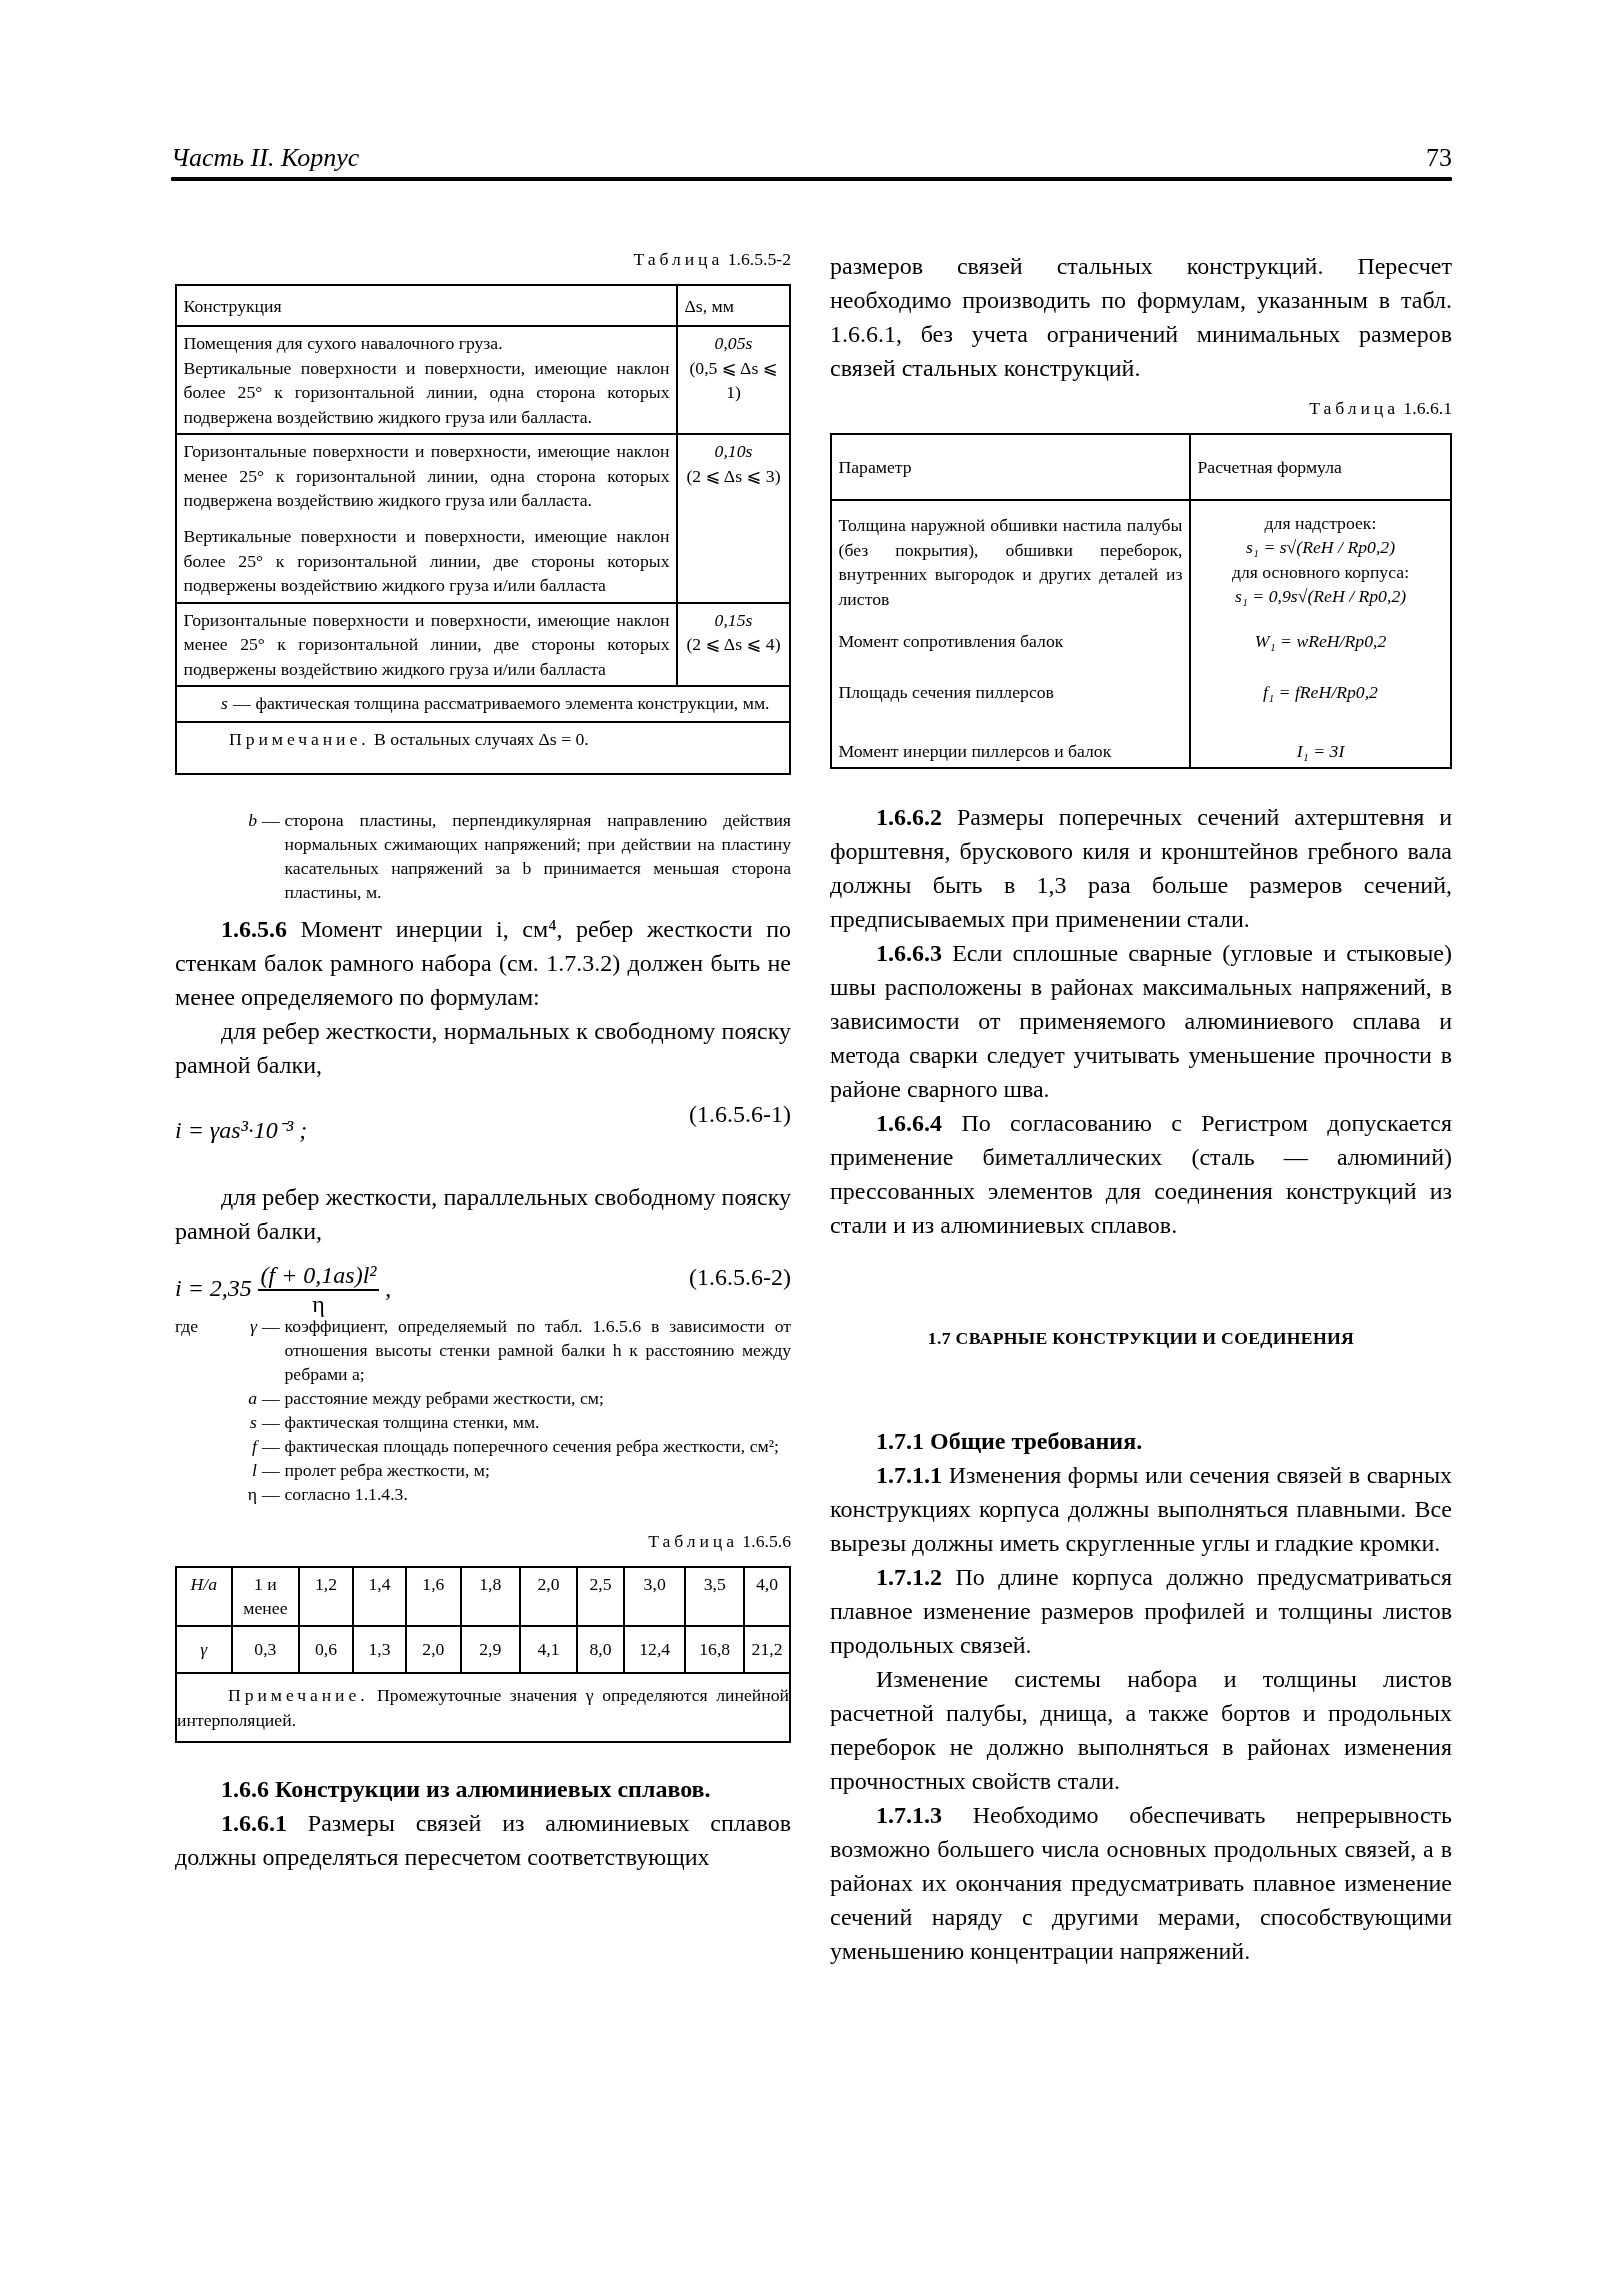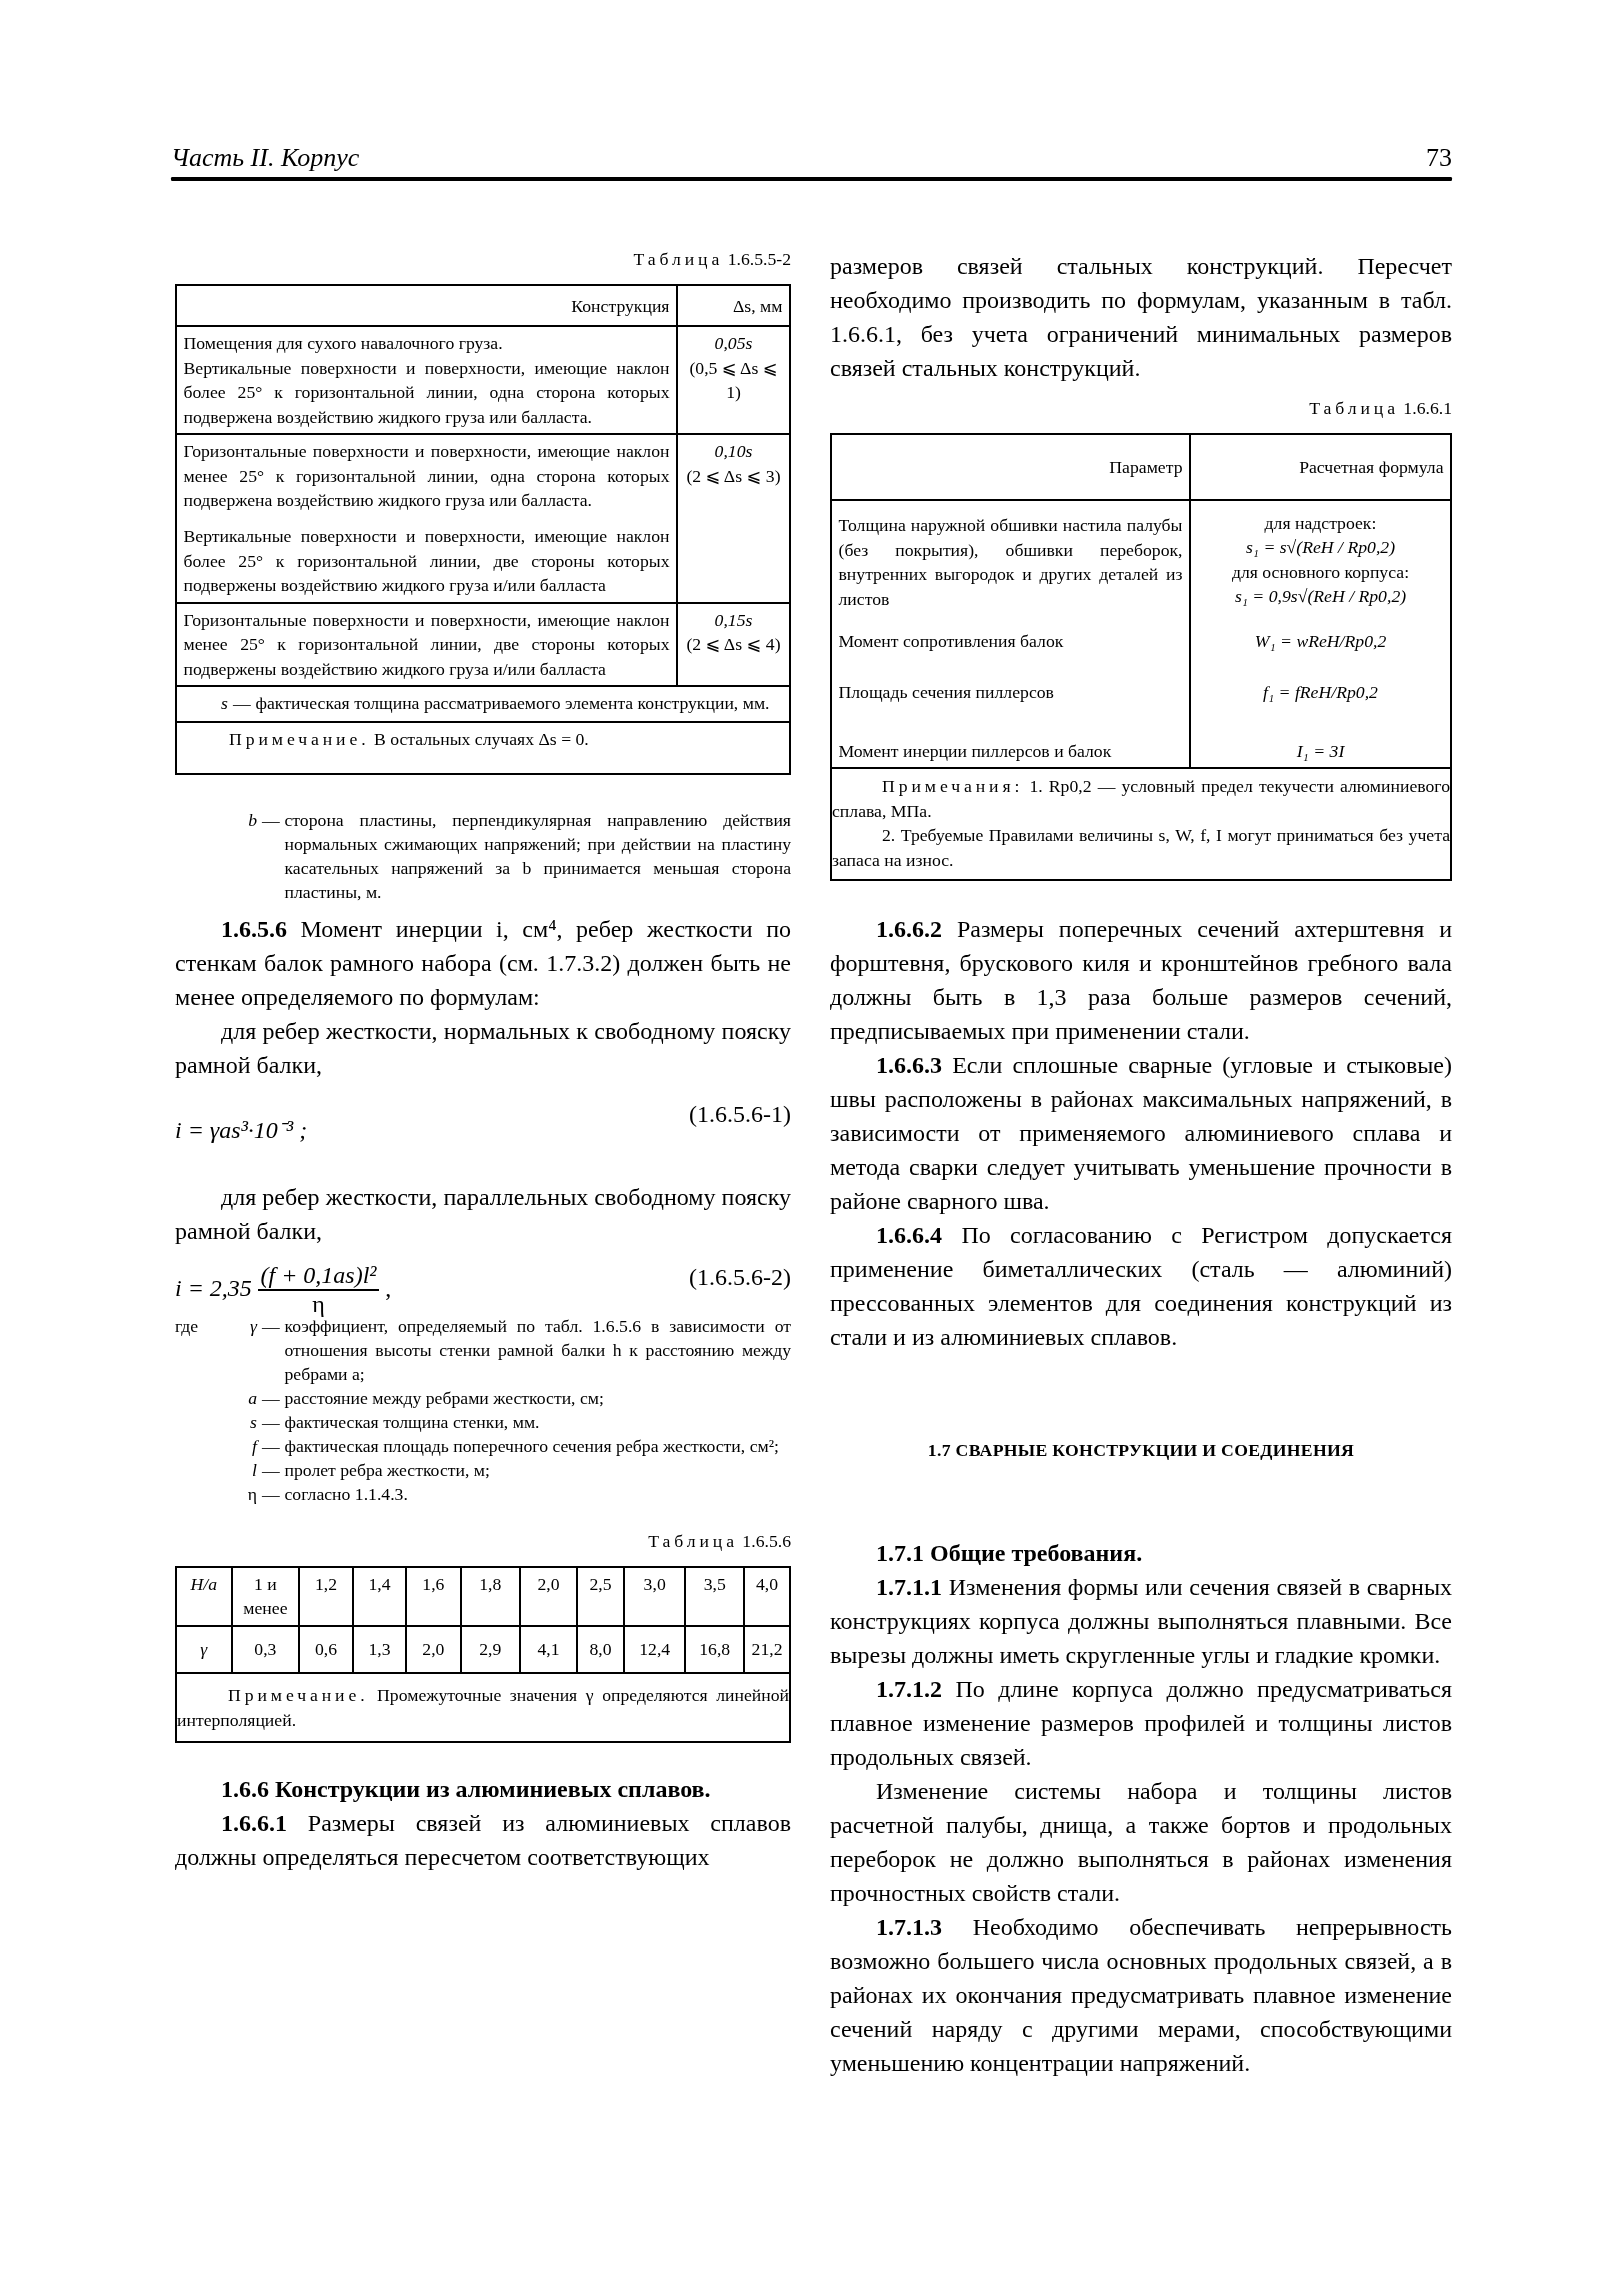--- a/index.html
+++ b/index.html
@@ -22,21 +22,21 @@
   .body p { margin: 0; }
   .indent { text-indent: 46px; }
   .b { font-weight: bold; }
   .i { font-style: italic; }
 
   .table-caption { font-size: 17.7px; text-align: right; letter-spacing: 0; }
   .table-caption .spaced { letter-spacing: 3.9px; }
 
   table.rules { border-collapse: collapse; width: 100%; font-size: 17.7px; line-height: 24.5px; }
   table.rules td, table.rules th { border: 2.6px solid #000; vertical-align: top; padding: 3.9px 6.5px; font-weight: normal; }
-  table.rules th { text-align: right; vertical-align: middle; border-radius: 6px; }
+  table.rules th { text-align: left; vertical-align: middle; border-radius: 6px; }
   .cell-just { text-align: justify; }
   .center { text-align: center; }
   .sep { height: 11.8px; }
   .defs { font-size: 17.7px; line-height: 24px; }
   .def-row { display: flex; }
   .def-sym { width: 98px; text-align: right; flex: none; padding-right: 0; }
   .def-dash { width: 27.5px; text-align: center; flex: none; }
   .def-text { flex: 1; text-align: justify; }
 
   .formula { font-size: 24px; position: relative; height: 42px; }
@@ -297,29 +297,20 @@
         <td class="center i" style="border-top:none;border-bottom:none;vertical-align:middle">W₁ = wReH/Rp0,2</td>
       </tr>
       <tr style="height:51px">
         <td style="border-top:none;border-bottom:none;vertical-align:middle">Площадь сечения пиллерсов</td>
         <td class="center i" style="border-top:none;border-bottom:none;vertical-align:middle">f₁ = fReH/Rp0,2</td>
       </tr>
       <tr style="height:51px">
         <td style="border-top:none;vertical-align:bottom">Момент инерции пиллерсов и балок</td>
         <td class="center i" style="border-top:none;vertical-align:bottom">I₁ = 3I</td>
       </tr>
-      <tr>
-        <td colspan="2" style="text-align:justify;padding:5.2px 0 6.5px 0">
-          <div style="text-indent:50px">
-            <span style="letter-spacing:3.9px">Примечания:</span>
-            <span>1. Rp0,2 — условный предел текучести алюминиевого сплава, МПа.</span>
-          </div>
-          <div style="text-indent:50px">2. Требуемые Правилами величины s, W, f, I могут приниматься без учета запаса на износ.</div>
-        </td>
-      </tr>
     </tbody>
       </table>
 
     <div class="body" style="margin-top:31px">
       <p class="indent">
         <span class="b">1.6.6.2</span>
         <span>Размеры поперечных сечений ахтерштевня и форштевня, брускового киля и кронштейнов гребного вала должны быть в 1,3 раза больше размеров сечений, предписываемых при применении стали.</span>
       </p>
       <p class="indent">
         <span class="b">1.6.6.3</span>

